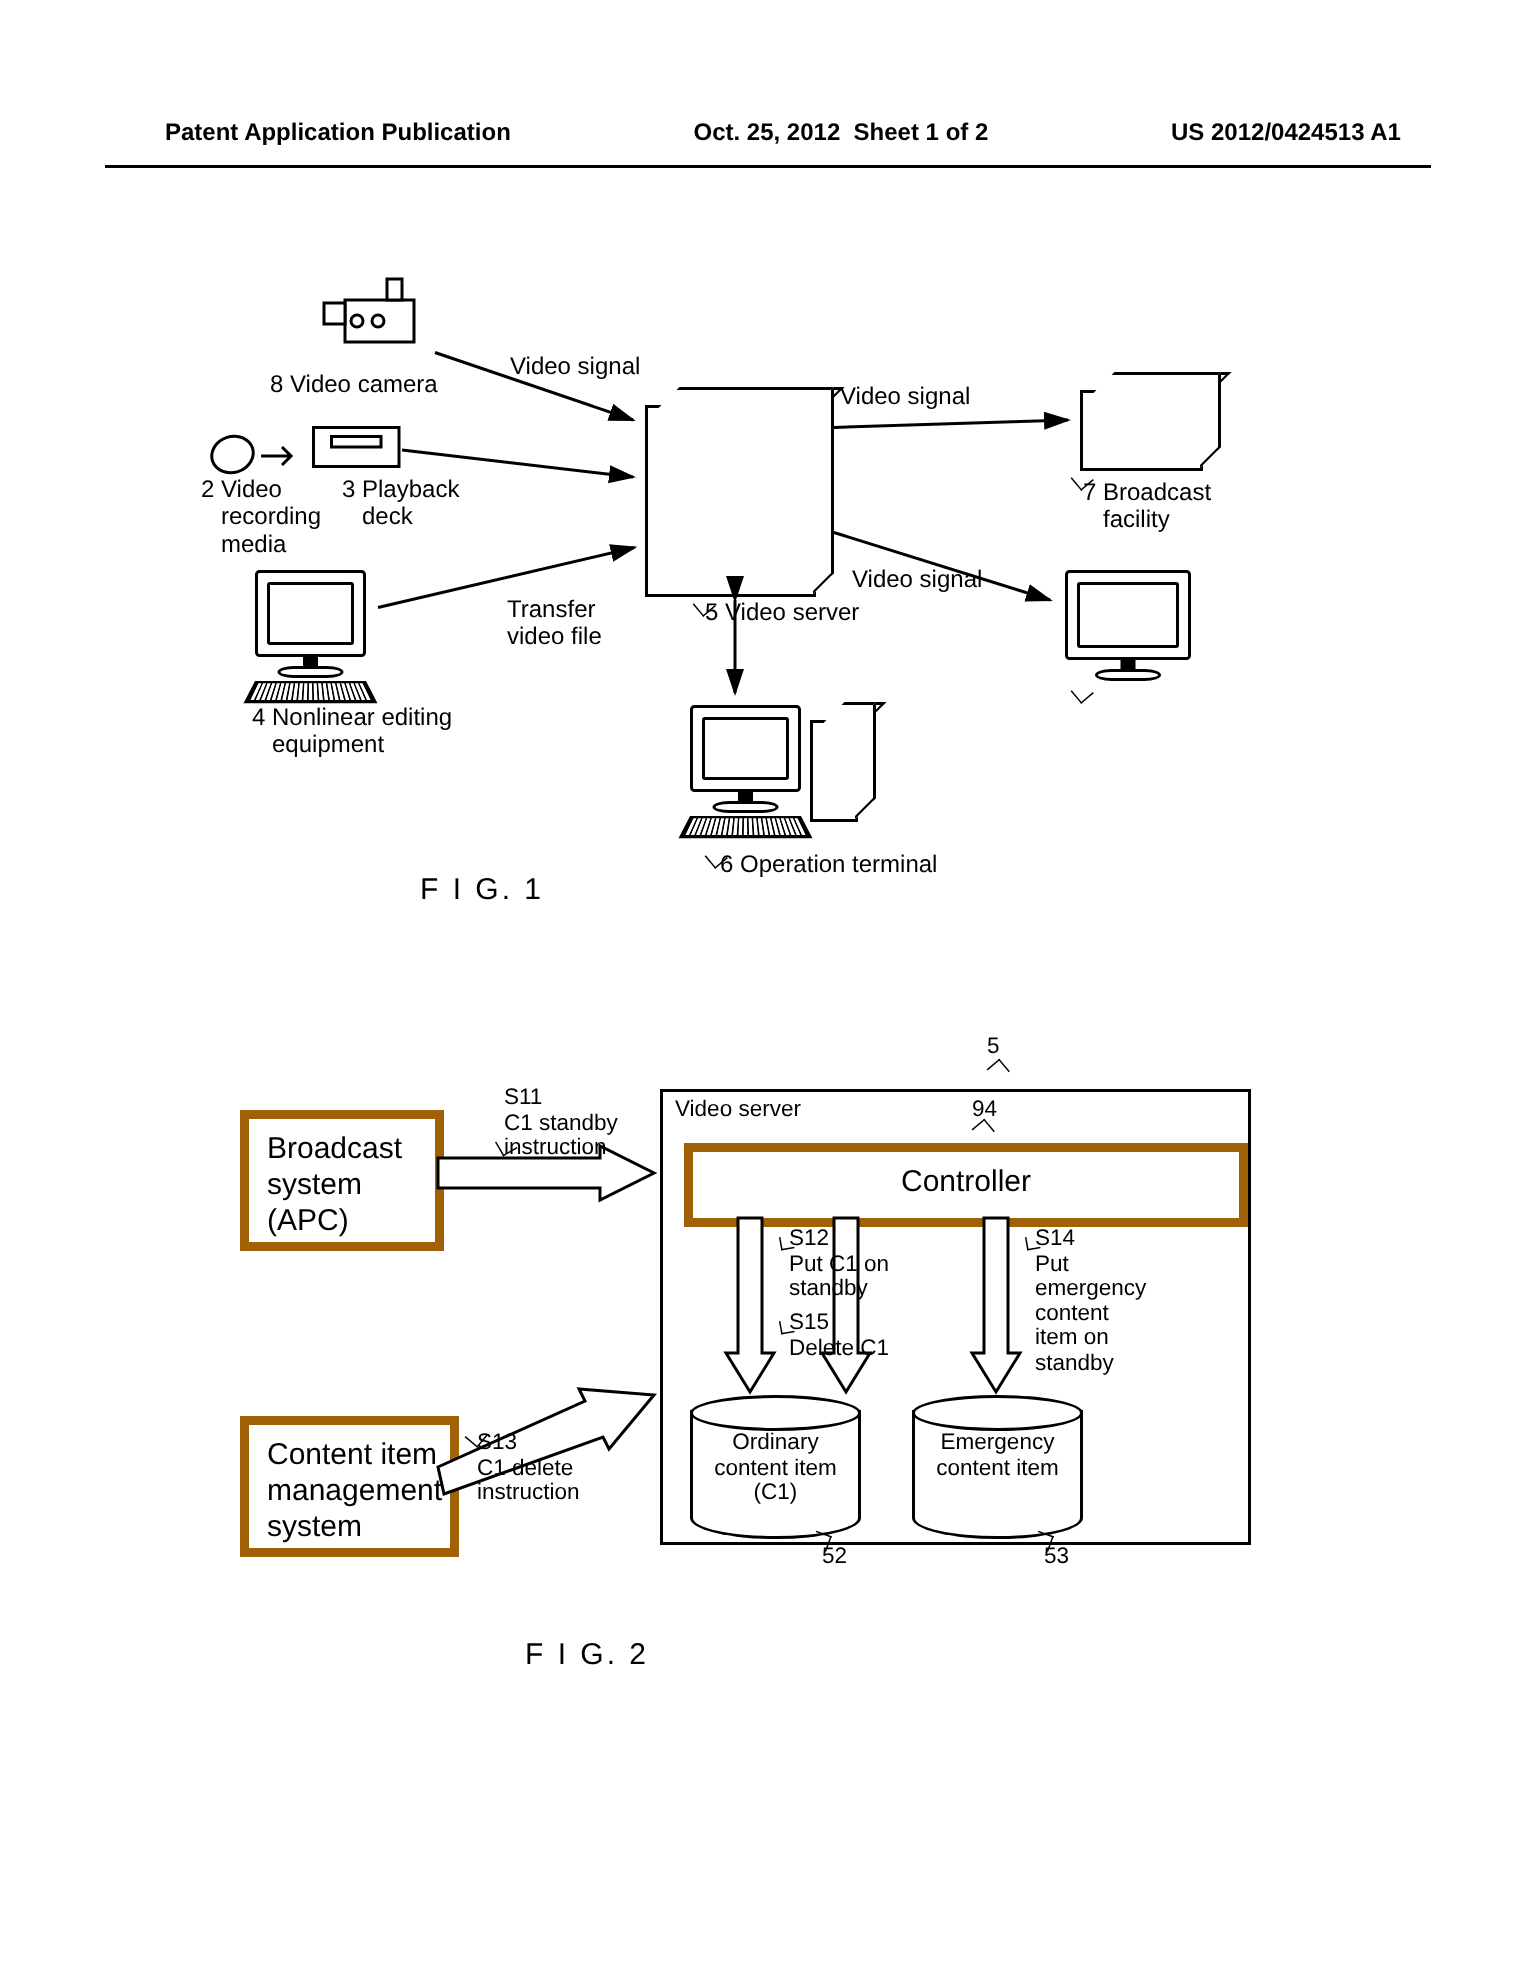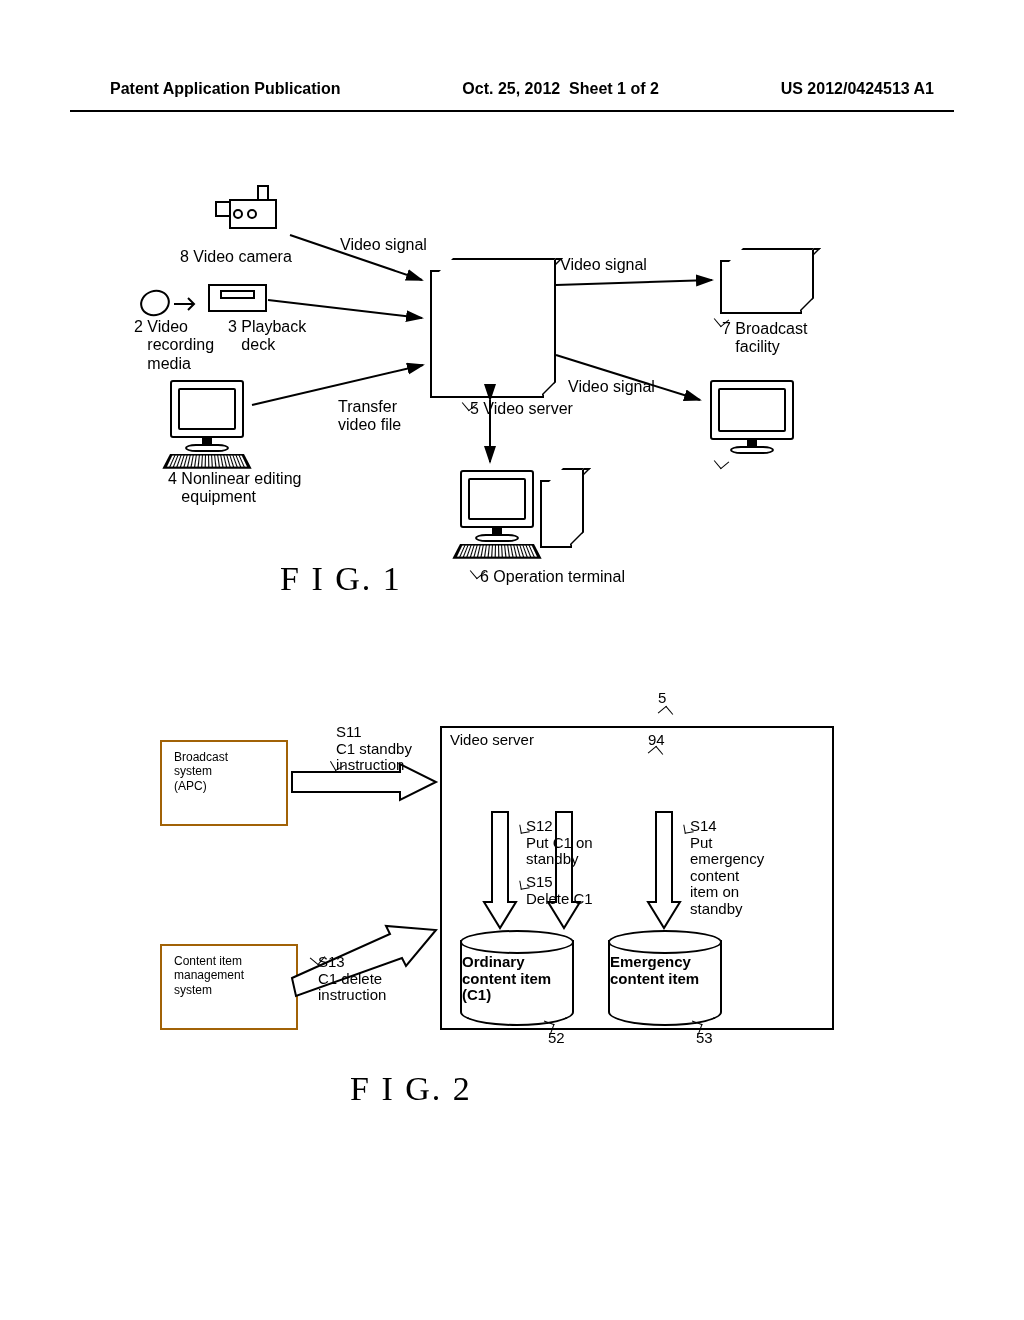--- a/index.html
+++ b/index.html
@@ -38,23 +38,24 @@
     height: 440px;
   }
   .fig2 {
     position: absolute;
     top: 690px;
     left: 150px;
     width: 720px;
     height: 460px;
   }
   .fig-label {
-    font-size: 34px;
-    font-family: Liberation Serif, serif;
+    font-size: 20px;
+    font-family: Liberation Sans, sans-serif;
     letter-spacing: 2px;
+    margin-top: 22px;
   }
   .node-label {
     font-size: 16px;
     line-height: 1.15;
   }
   .abs { position: absolute; }
 
   
   .cube {
     position: absolute;
@@ -135,37 +136,36 @@
     content:'';position:absolute;top:4px;left:10px;right:10px;height:5px;border:2px solid #000;
   }
   .disc {
     position:absolute;
     width:26px;height:22px;border:2px solid #000;border-radius:50%;
   }
 
   
   .box {
     position: absolute;
-    border: 2px solid #a16207;
+    border: 6px solid #a16207;
     background: #fff;
     padding: 8px 12px;
-    font-size: 12px;
+    font-size: 20px;
     line-height: 1.2;
     text-align: left;
   }
   .cyl {
     position: absolute;
     border: 2px solid #000;
     border-top: 0;
     border-radius: 0 0 50% 50% / 0 0 14px 14px;
     font-size: 15px;
-    text-align: left;
+    text-align: center;
     padding-top: 14px;
     line-height: 1.1;
-    font-weight: bold;
   }
   .cyl::before {
     content:'';
     position:absolute;
     top:-10px;left:-2px;right:-2px;height:20px;
     border:2px solid #000;border-radius:50%;background:#fff;
   }
   .lead {
     position:absolute;
     border-left: 1.5px solid #000;
@@ -272,20 +272,21 @@
 <div class="fig2">
 
   <div class="small-label abs" style="left:508px;top:0px">5</div>
   <div class="lead" style="left:510px;top:18px;transform:rotate(140deg)"></div>
 
   <div class="abs" style="left:290px;top:36px;width:390px;height:300px;border:2px solid #000"></div>
   <div class="abs small-label" style="left:300px;top:42px">Video server</div>
   <div class="abs small-label" style="left:498px;top:42px">94</div>
   <div class="lead" style="left:500px;top:58px;transform:rotate(140deg)"></div>
 
+  <div class="box" style="left:306px;top:72px;width:340px;height:28px;text-align:center">Controller</div>
 
   <div class="cyl" style="left:310px;top:250px;width:110px;height:70px;white-space:pre">Ordinary
 content item
 (C1)</div>
   <div class="cyl" style="left:458px;top:250px;width:110px;height:70px;white-space:pre">Emergency
 content item</div>
   <div class="small-label abs" style="left:398px;top:340px">52</div>
   <div class="lead" style="left:392px;top:332px;transform:rotate(200deg)"></div>
   <div class="small-label abs" style="left:546px;top:340px">53</div>
   <div class="lead" style="left:540px;top:332px;transform:rotate(200deg)"></div>

